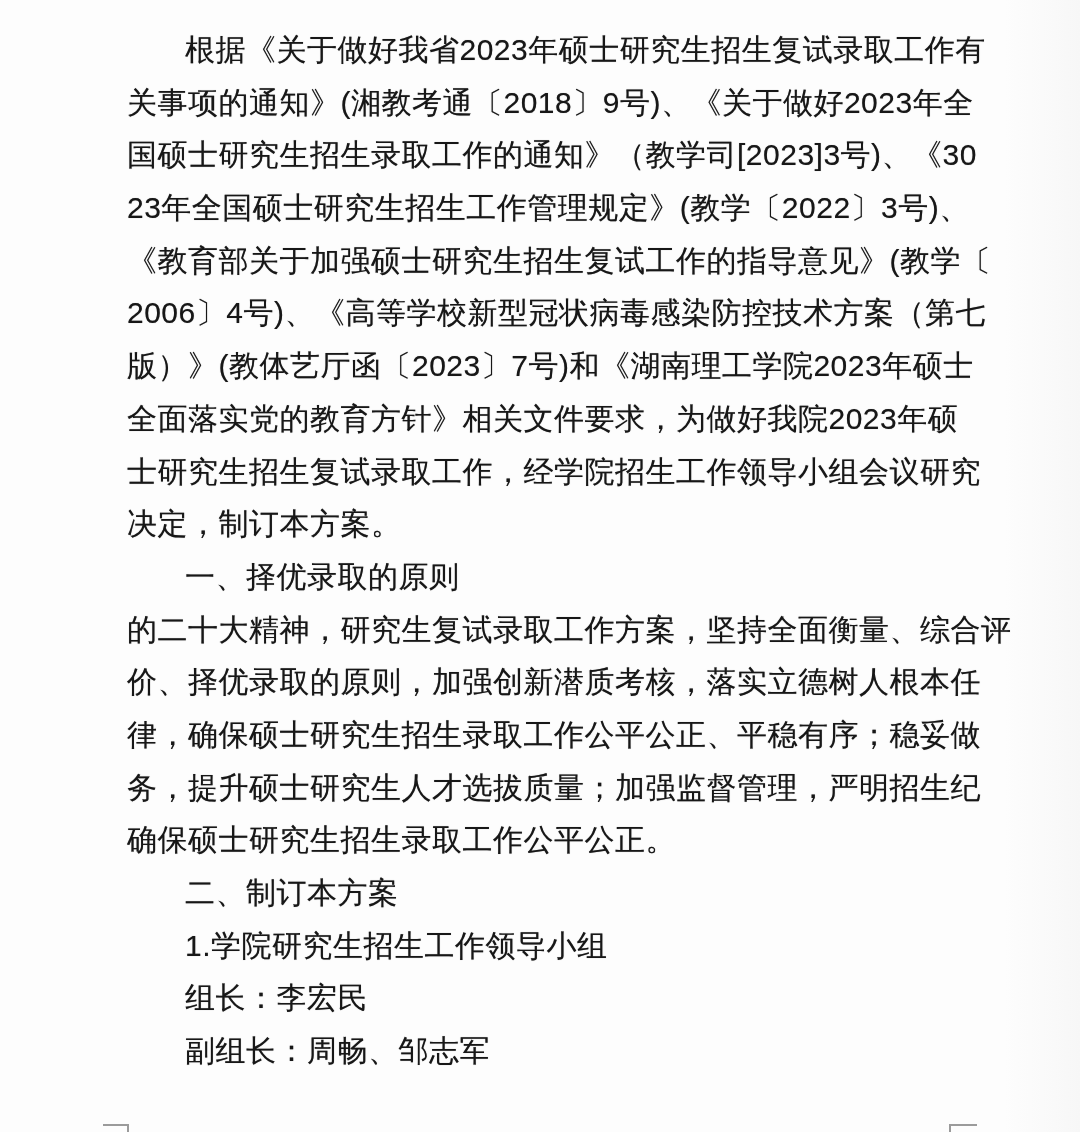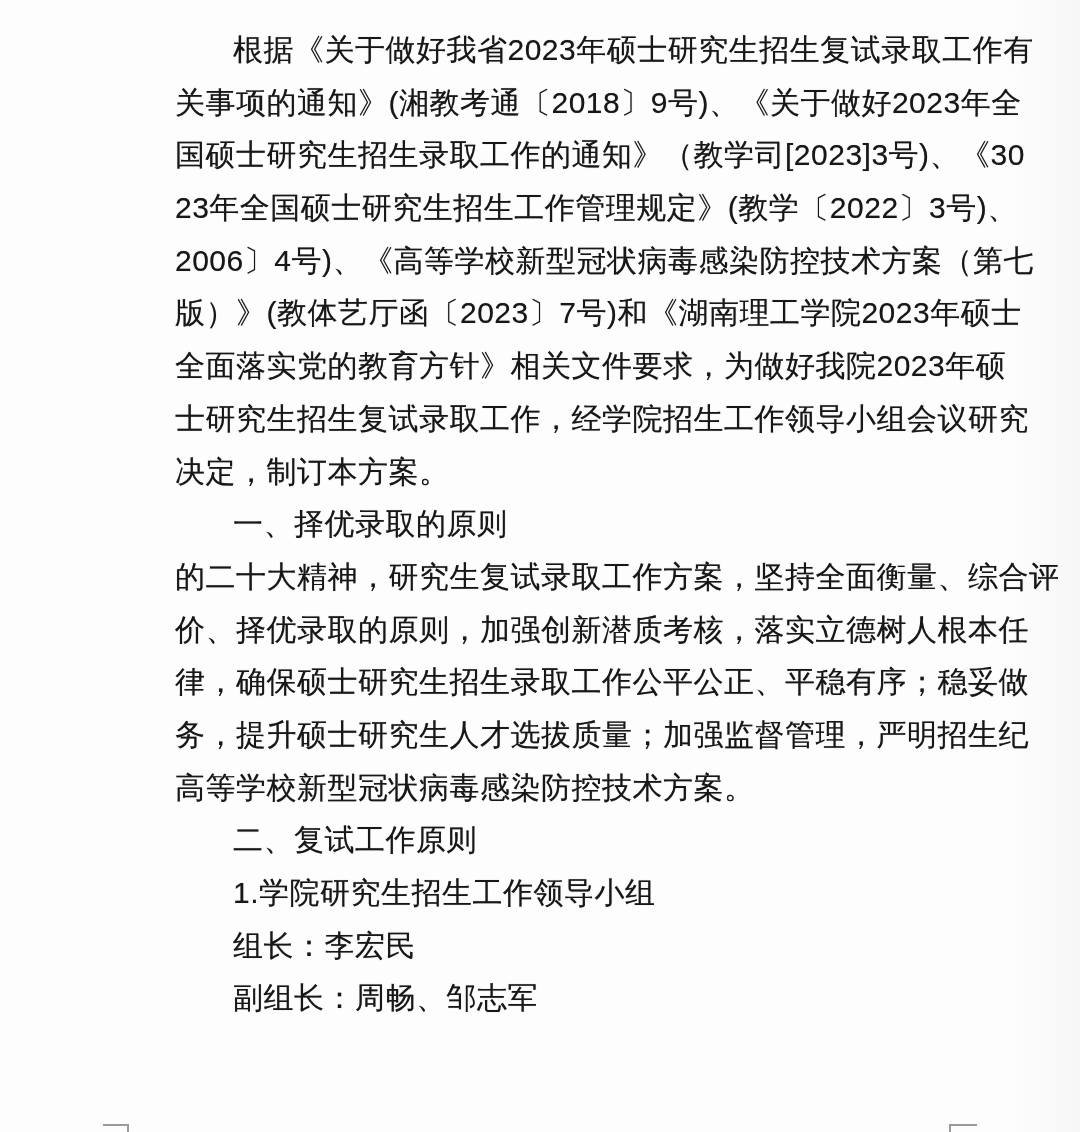--- a/index.html
+++ b/index.html
@@ -29,21 +29,20 @@
     font-size: 30px;
     font-weight: 500;
     color: #171717;
     text-shadow: 0 0 0.7px rgba(20,20,20,0.55);
   }
   .line {
     height: 52.7px;
     line-height: 52.7px;
     white-space: nowrap;
     letter-spacing: 0.5px;
-    margin-left: 48px;
   }
   .indent {
     padding-left: 58px;
   }
   .corner-mark {
     position: absolute;
     box-sizing: border-box;
   }
   .corner-mark.left {
     left: 103px;
@@ -65,32 +64,33 @@
 </head>
 <body>
 
 <div class="page">
 
   <div class="doc-text">
     <div class="line indent">根据《关于做好我省2023年硕士研究生招生复试录取工作有</div>
     <div class="line">关事项的通知》(湘教考通〔2018〕9号)、《关于做好2023年全</div>
     <div class="line">国硕士研究生招生录取工作的通知》（教学司[2023]3号)、《30</div>
     <div class="line">23年全国硕士研究生招生工作管理规定》(教学〔2022〕3号)、</div>
+    <div class="line">《教育部关于加强硕士研究生招生复试工作的指导意见》(教学〔</div>
     <div class="line">2006〕4号)、《高等学校新型冠状病毒感染防控技术方案（第七</div>
     <div class="line">版）》(教体艺厅函〔2023〕7号)和《湖南理工学院2023年硕士</div>
     <div class="line">全面落实党的教育方针》相关文件要求，为做好我院2023年硕</div>
     <div class="line">士研究生招生复试录取工作，经学院招生工作领导小组会议研究</div>
     <div class="line">决定，制订本方案。</div>
     <div class="line indent">一、择优录取的原则</div>
     <div class="line">的二十大精神，研究生复试录取工作方案，坚持全面衡量、综合评</div>
     <div class="line">价、择优录取的原则，加强创新潜质考核，落实立德树人根本任</div>
     <div class="line">律，确保硕士研究生招生录取工作公平公正、平稳有序；稳妥做</div>
     <div class="line">务，提升硕士研究生人才选拔质量；加强监督管理，严明招生纪</div>
-    <div class="line">高等学校新型冠状病毒感染防控技术方案。</div>
-    <div class="line indent">二、复试工作原则</div>
+    <div class="line">确保硕士研究生招生录取工作公平公正。</div>
+    <div class="line indent">二、制订本方案</div>
     <div class="line indent">1.学院研究生招生工作领导小组</div>
     <div class="line indent">组长：李宏民</div>
     <div class="line indent">副组长：周畅、邹志军</div>
   </div>
 
   <div class="corner-mark left"></div>
   <div class="corner-mark right"></div>
 
 </div>
 

